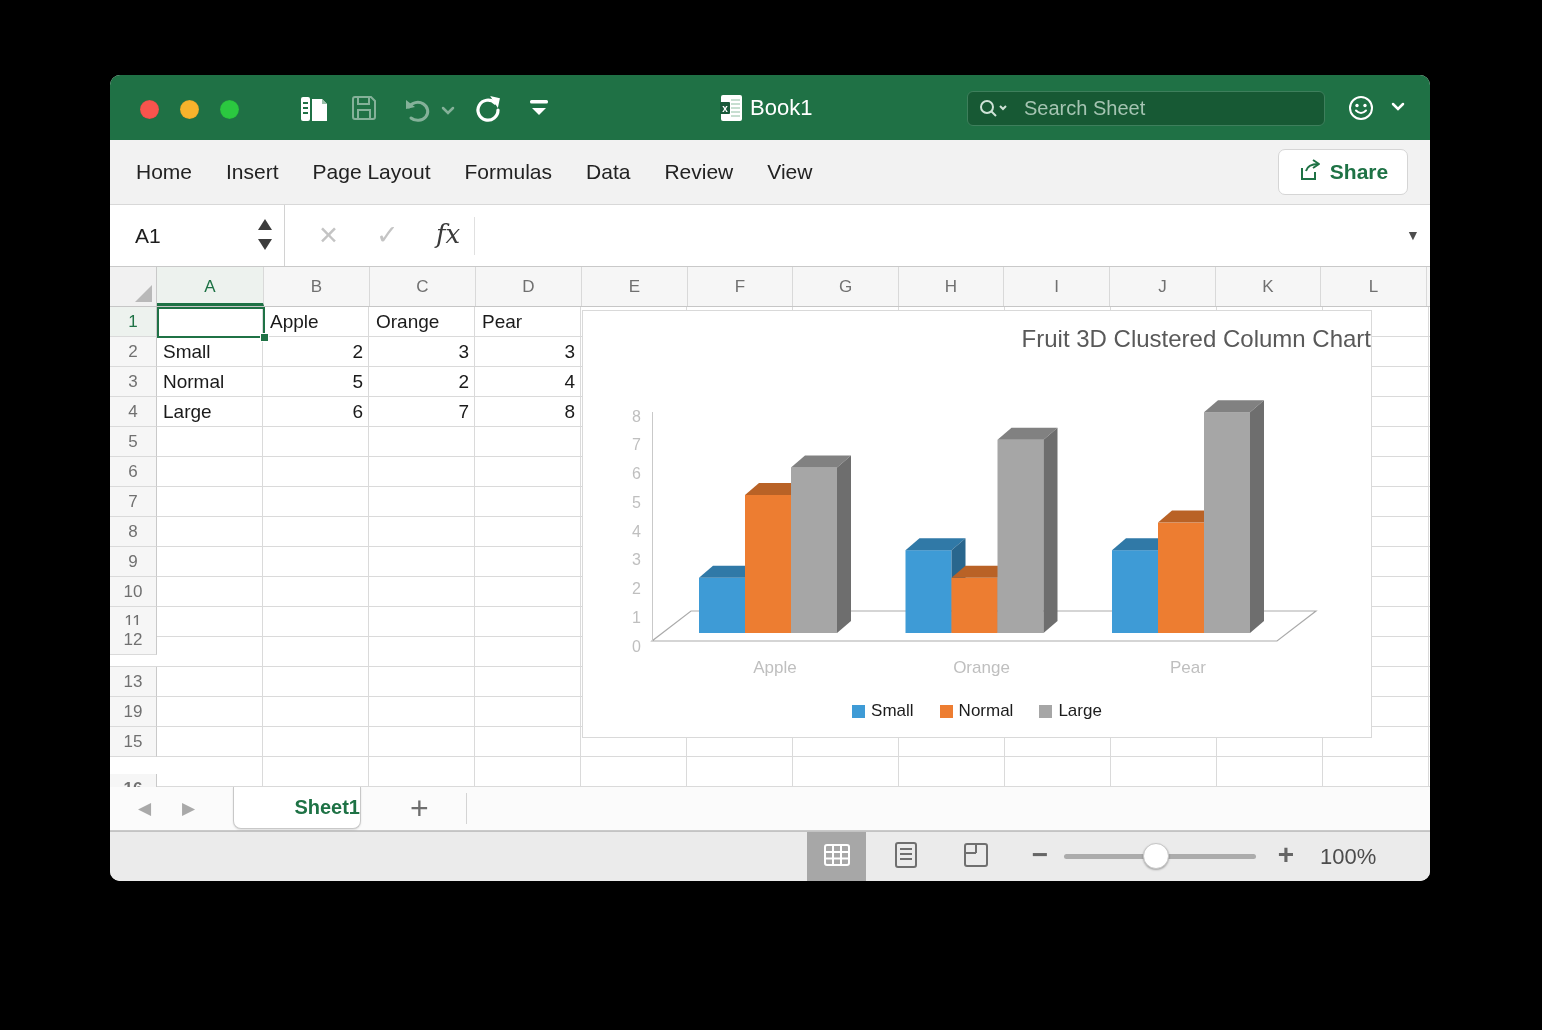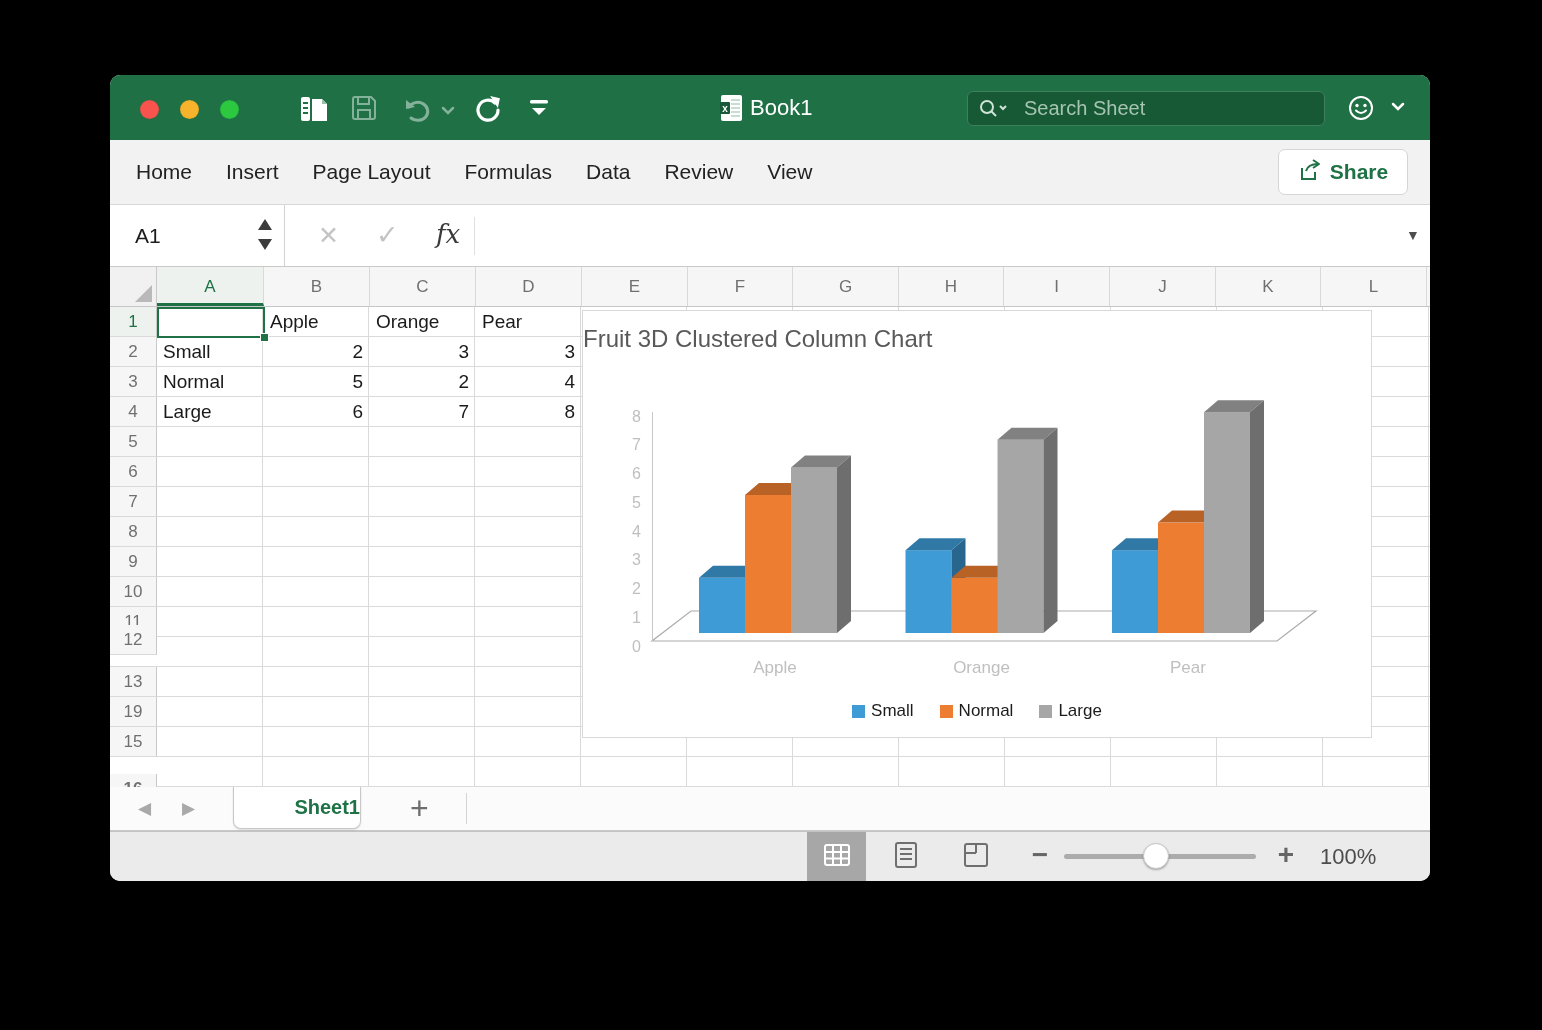--- a/index.html
+++ b/index.html
@@ -78,21 +78,21 @@
   .cell { position:absolute; height:30px; line-height:30px; font-size:19px; color:#1A1A1A;
           white-space:nowrap; overflow:hidden; }
   .cell.left  { text-align:left;  padding-left:6px; }
   .cell.right { text-align:right; padding-right:7px; }
   #selection-box { position:absolute; border:2px solid #1F7245; z-index:4; }
   #fill-handle { position:absolute; width:9px; height:9px; background:#1F7245; border:1.5px solid #fff; z-index:5; }
 
   
   #chart { position:absolute; left:472px; top:3px; width:790px; height:428px; background:#fff;
            border:1px solid #D9D9D9; z-index:3; }
-  #chart-title { position:absolute; left:0; top:14px; width:100%; text-align:left;
+  #chart-title { position:absolute; left:0; top:14px; width:100%; text-align:right;
                  font-size:24px; color:#595959; }
   #chart-plot { position:absolute; left:0; top:0; }
   #chart-legend { position:absolute; left:0; top:390px; width:100%; display:flex;
                   justify-content:center; align-items:center; gap:26px; }
   .legend-item { display:flex; align-items:center; gap:6px; }
   .legend-swatch { width:13px; height:13px; }
   .legend-label { font-size:17px; color:#1c1c1c; }
 
   
   #tabbar { position:absolute; left:0; top:712px; width:100%; height:44px; background:#FBFBFB;

